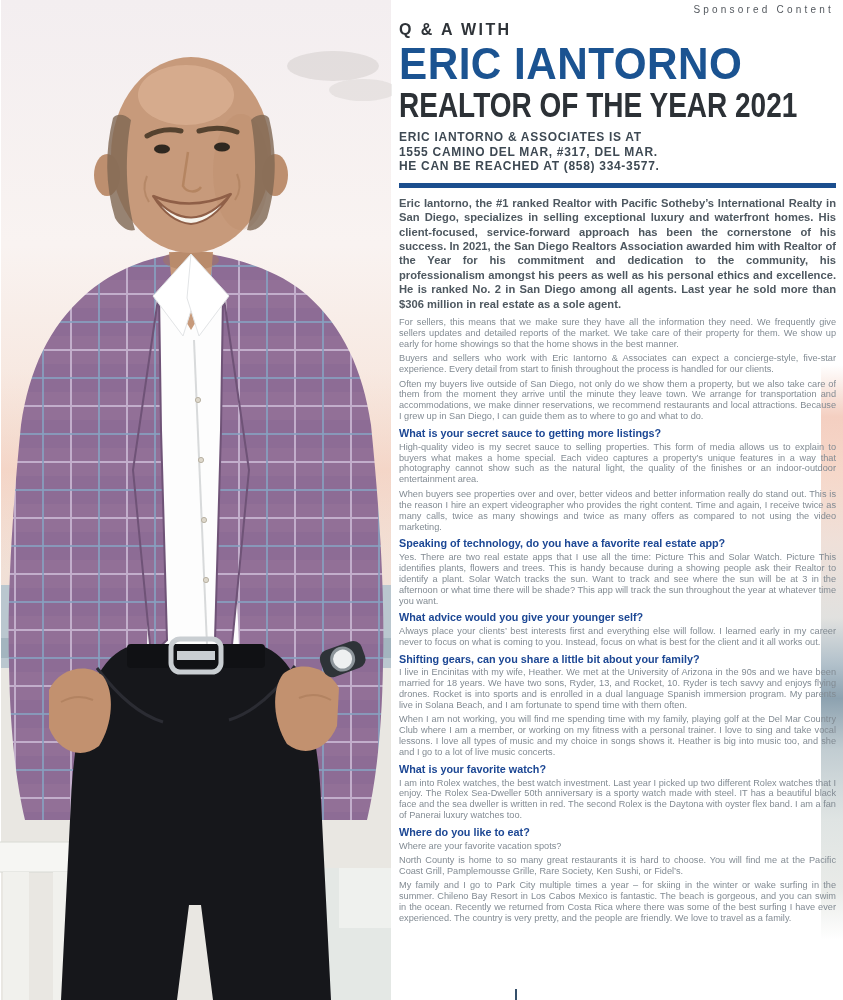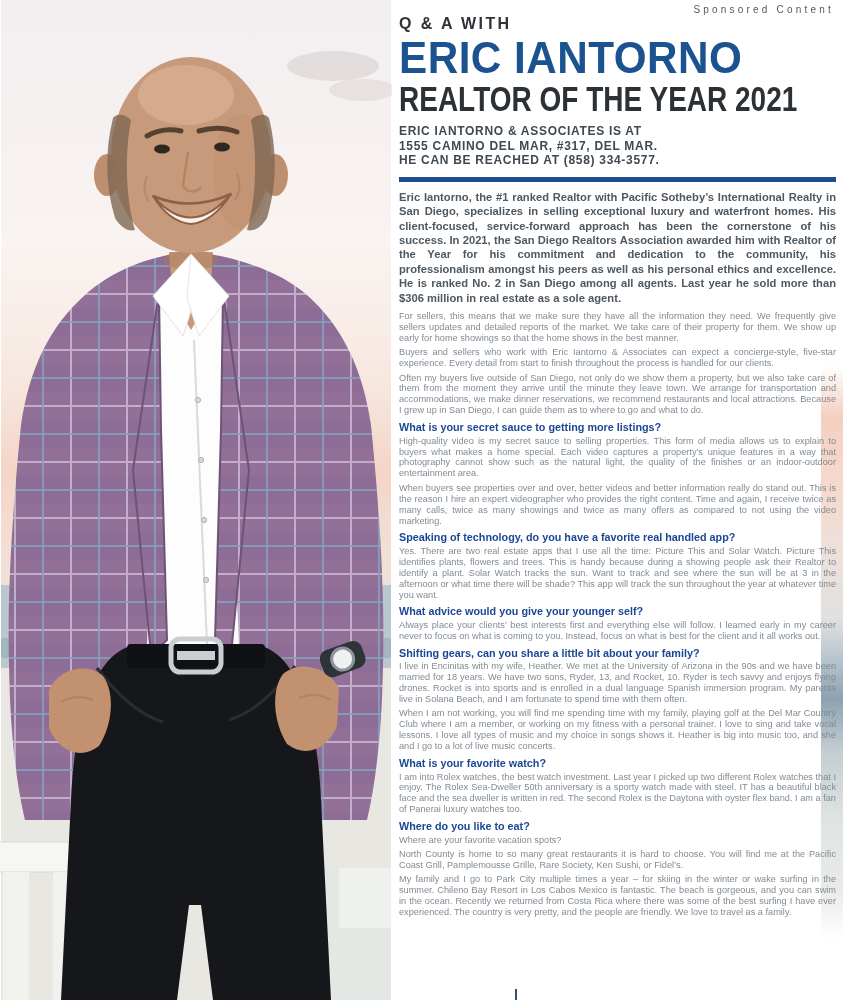--- a/index.html
+++ b/index.html
@@ -25,21 +25,21 @@
   
   .column {
     position:absolute; left:399px; top:0; width:437px; height:1000px;
     overflow:hidden; padding-top:4px;
   }
   .sponsored {
     text-align:right; font-size:10px; letter-spacing:3.2px;
     color:#54595f; padding-right:2px;
   }
   .kicker {
-    font-size:16px; font-weight:bold; letter-spacing:2.4px;
+    margin-top:6px; font-size:16px; font-weight:bold; letter-spacing:2.4px;
     color:#2e3338;
   }
   .title {
     margin-top:3px; font-size:44px; font-weight:bold; line-height:1;
     color:#1b5391; letter-spacing:.5px; white-space:nowrap;
     display:inline-block; transform:scaleX(.96); transform-origin:left;
   }
   .subtitle {
     margin-top:2px; font-size:35px; font-weight:bold; line-height:.95;
     color:#2c3136; white-space:nowrap;
@@ -208,21 +208,21 @@
 
     <div class="body-copy">
       <p class="ans">For sellers, this means that we make sure they have all the information they need. We frequently give sellers updates and detailed reports of the market. We take care of their property for them. We show up early for home showings so that the home shows in the best manner.</p>
       <p class="ans">Buyers and sellers who work with Eric Iantorno &amp; Associates can expect a concierge-style, five-star experience. Every detail from start to finish throughout the process is handled for our clients.</p>
       <p class="ans">Often my buyers live outside of San Diego, not only do we show them a property, but we also take care of them from the moment they arrive until the minute they leave town. We arrange for transportation and accommodations, we make dinner reservations, we recommend restaurants and local attractions. Because I grew up in San Diego, I can guide them as to where to go and what to do.</p>
 
       <div class="q">What is your secret sauce to getting more listings?</div>
       <p class="ans">High-quality video is my secret sauce to selling properties. This form of media allows us to explain to buyers what makes a home special. Each video captures a property’s unique features in a way that photography cannot show such as the natural light, the quality of the finishes or an indoor-outdoor entertainment area.</p>
       <p class="ans">When buyers see properties over and over, better videos and better information really do stand out. This is the reason I hire an expert videographer who provides the right content. Time and again, I receive twice as many calls, twice as many showings and twice as many offers as compared to not using the video marketing.</p>
 
-      <div class="q">Speaking of technology, do you have a favorite real handled app?</div>
+      <div class="q">Speaking of technology, do you have a favorite real estate app?</div>
       <p class="ans">Yes. There are two real estate apps that I use all the time: Picture This and Solar Watch. Picture This identifies plants, flowers and trees. This is handy because during a showing people ask their Realtor to identify a plant. Solar Watch tracks the sun. Want to track and see where the sun will be at 3 in the afternoon or what time there will be shade? This app will track the sun throughout the year at whatever time you want.</p>
 
       <div class="q">What advice would you give your younger self?</div>
       <p class="ans">Always place your clients’ best interests first and everything else will follow. I learned early in my career never to focus on what is coming to you. Instead, focus on what is best for the client and it all works out.</p>
 
       <div class="q">Shifting gears, can you share a little bit about your family?</div>
       <p class="ans">I live in Encinitas with my wife, Heather. We met at the University of Arizona in the 90s and we have been married for 18 years. We have two sons, Ryder, 13, and Rocket, 10. Ryder is tech savvy and enjoys flying drones. Rocket is into sports and is enrolled in a dual language Spanish immersion program. My parents live in Solana Beach, and I am fortunate to spend time with them often.</p>
       <p class="ans">When I am not working, you will find me spending time with my family, playing golf at the Del Mar Country Club where I am a member, or working on my fitness with a personal trainer. I love to sing and take vocal lessons. I love all types of music and my choice in songs shows it. Heather is big into music too, and she and I go to a lot of live music concerts.</p>
 
       <div class="q">What is your favorite watch?</div>

